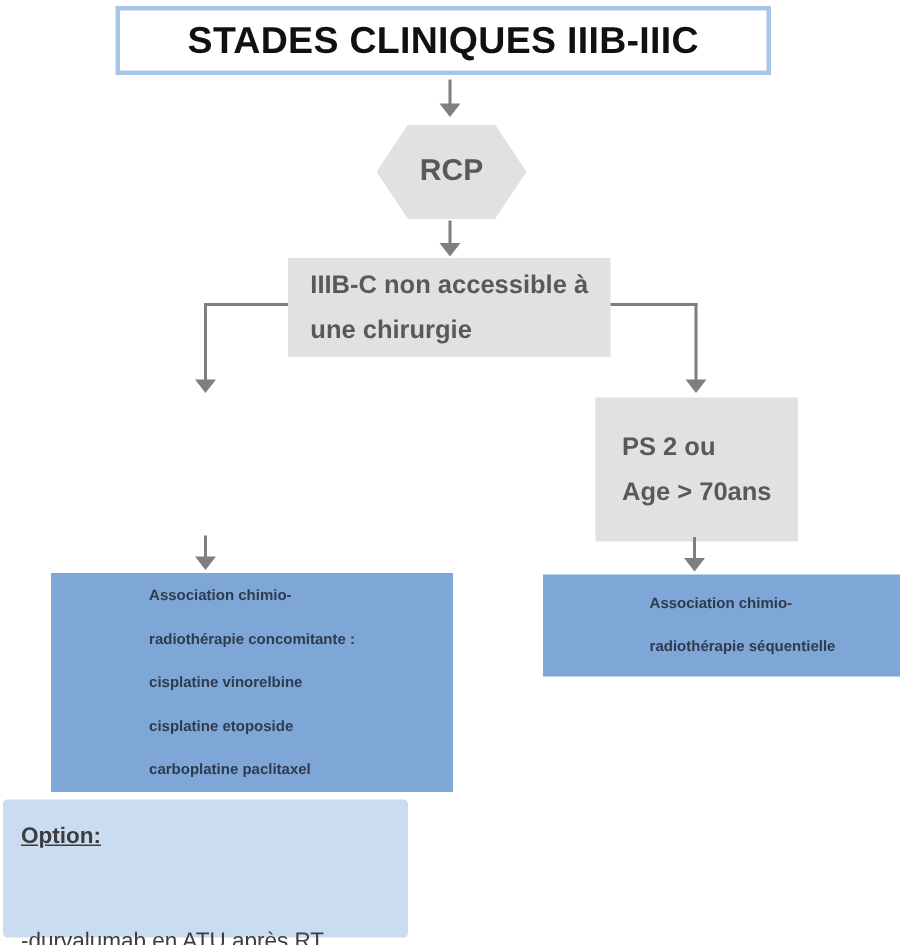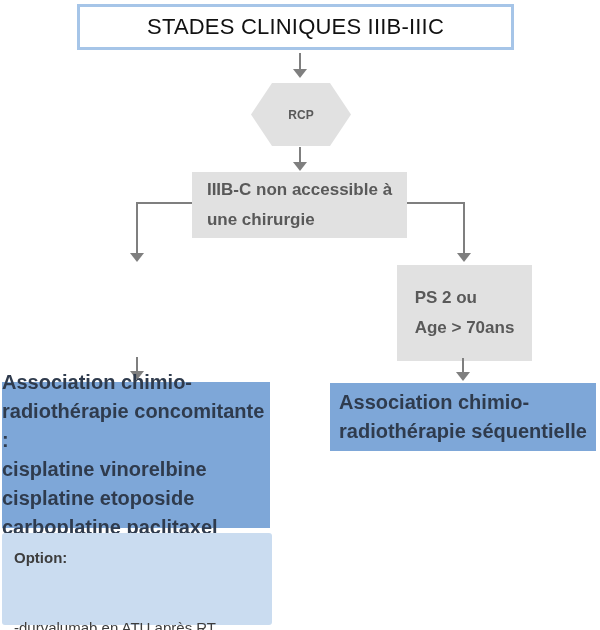--- a/index.html
+++ b/index.html
@@ -6,50 +6,50 @@
   .canvas {
     position:relative; width:600px; height:630px; background:#ffffff;
     font-family:"Liberation Sans", sans-serif; overflow:hidden;
   }
   .title-box {
     position:absolute; left:77px; top:4px; width:437px; height:46px;
     background:#ffffff; border:3px solid var(--title-border,#a6c5e8);
     box-sizing:border-box; display:flex; align-items:center; justify-content:center;
   }
   .title-box span {
-    font-size:22px; font-weight:normal; color:var(--title-text,#111111); letter-spacing:.2px;
+    font-size:25px; font-weight:bold; color:var(--title-text,#111111); letter-spacing:.2px;
   }
   .node {
     position:absolute; display:flex; flex-direction:column;
     align-items:center; justify-content:center; font-weight:bold;
     box-sizing:border-box;
   }
   .gray { background:var(--box-gray,#e1e1e1); color:var(--text-gray,#595959); font-size:17px; line-height:30px; }
-  .blue { background:var(--blue,#7ea7d8); color:var(--navy,#2f3b4d); font-size:20px; line-height:29px; }
+  .blue { background:var(--blue,#7ea7d8); color:var(--navy,#2f3b4d); font-size:10px; line-height:29px;margin-left:32px; }
   .lines { white-space:pre-line; }
   .hexagon {
     position:absolute; left:251px; top:83px; width:100px; height:63px;
     background:var(--box-gray,#e1e1e1);
     clip-path:polygon(21% 0, 79% 0, 100% 50%, 79% 100%, 21% 100%, 0 50%);
     display:flex; align-items:center; justify-content:center;
-    font-weight:bold; font-size:12px; color:var(--text-gray,#595959);
+    font-weight:bold; font-size:20px; color:var(--text-gray,#595959);
   }
   .vline { position:absolute; width:2px; background:var(--arrow,#7f7f7f); }
   .hline { position:absolute; height:2px; background:var(--arrow,#7f7f7f); }
   .ahead {
     position:absolute; width:0; height:0;
     border-left:7px solid transparent; border-right:7px solid transparent;
     border-top:9px solid var(--arrow,#7f7f7f);
   }
   .option-box {
     position:absolute; left:2px; top:533px; width:270px; height:92px;
     background:var(--light-blue,#cadcf0); border-radius:3px; box-sizing:border-box;
     padding:13px 12px; text-align:left; color:var(--option-text,#3d3d3d);
   }
-  .option-heading { display:block; font-weight:bold; font-size:15px; line-height:23px; }
+  .option-heading { display:block; font-weight:bold; text-decoration:underline; font-size:15px; line-height:23px; }
   .option-body { display:block; font-size:15px; line-height:23px; white-space:pre-line;margin-top:47px; }
 </style>
 </head>
 <body>
 
 <div class="canvas">
 
   <div class="title-box">
     <span>STADES CLINIQUES IIIB-IIIC</span>
   </div>

